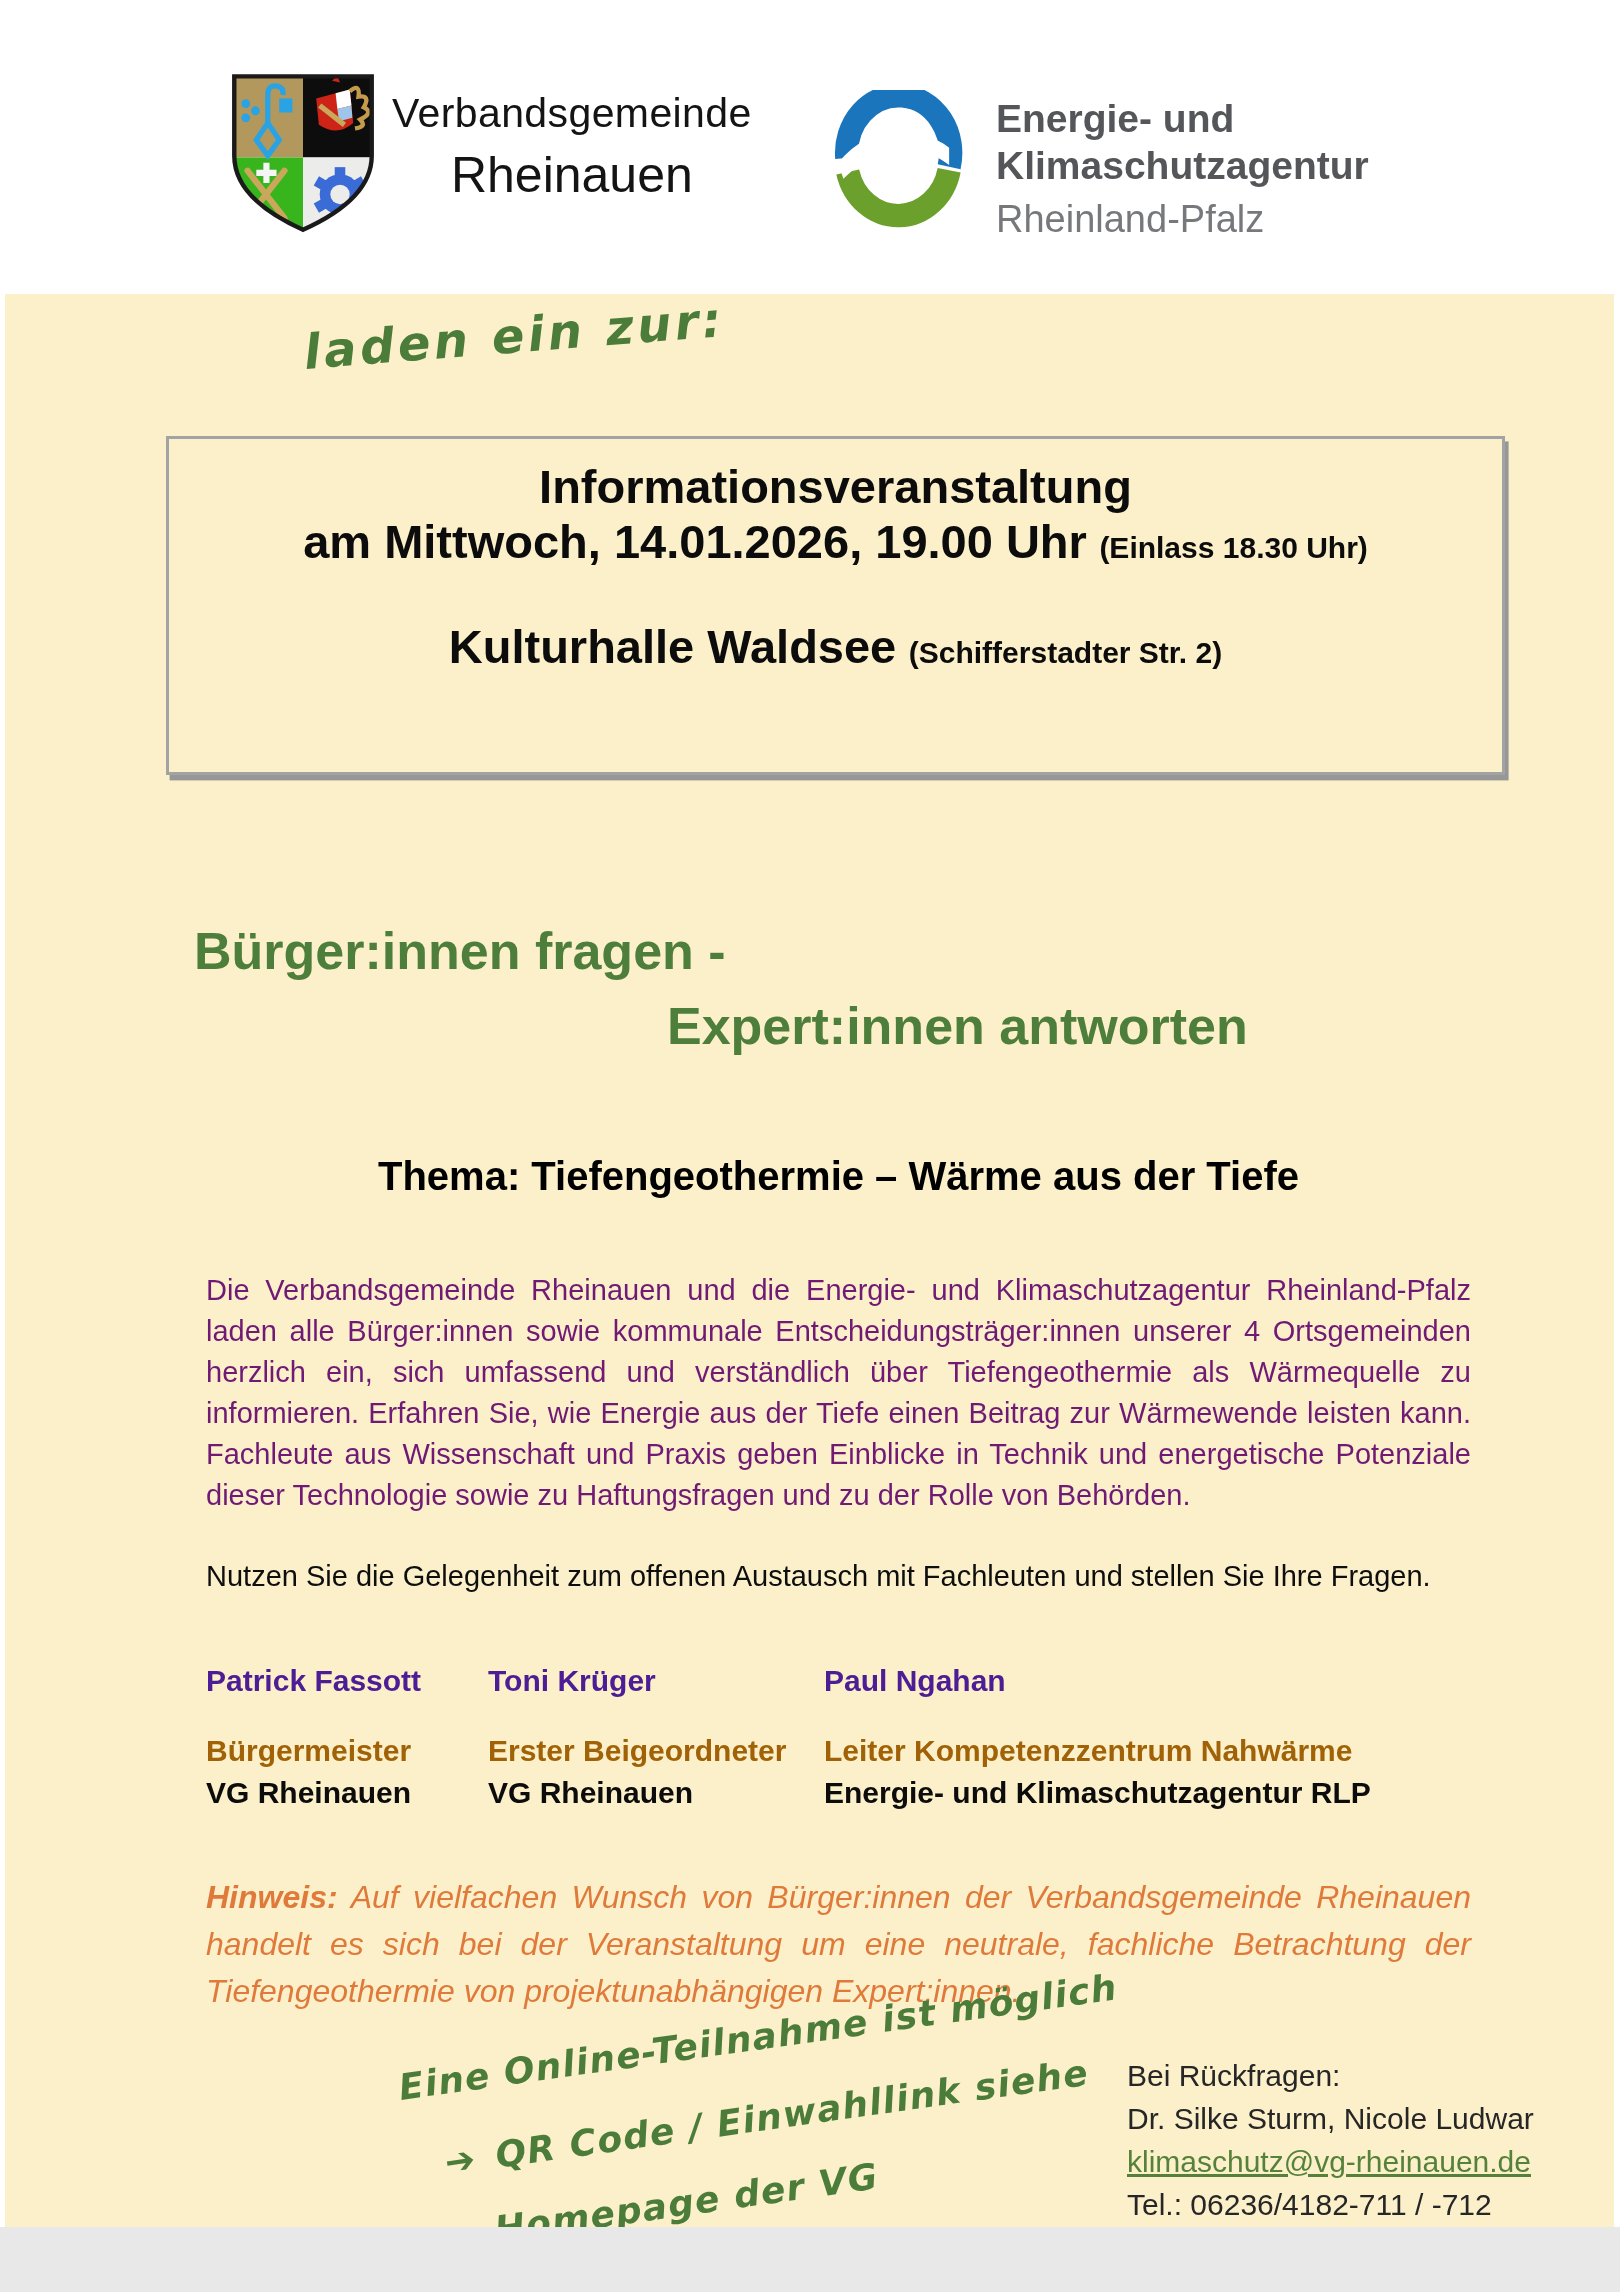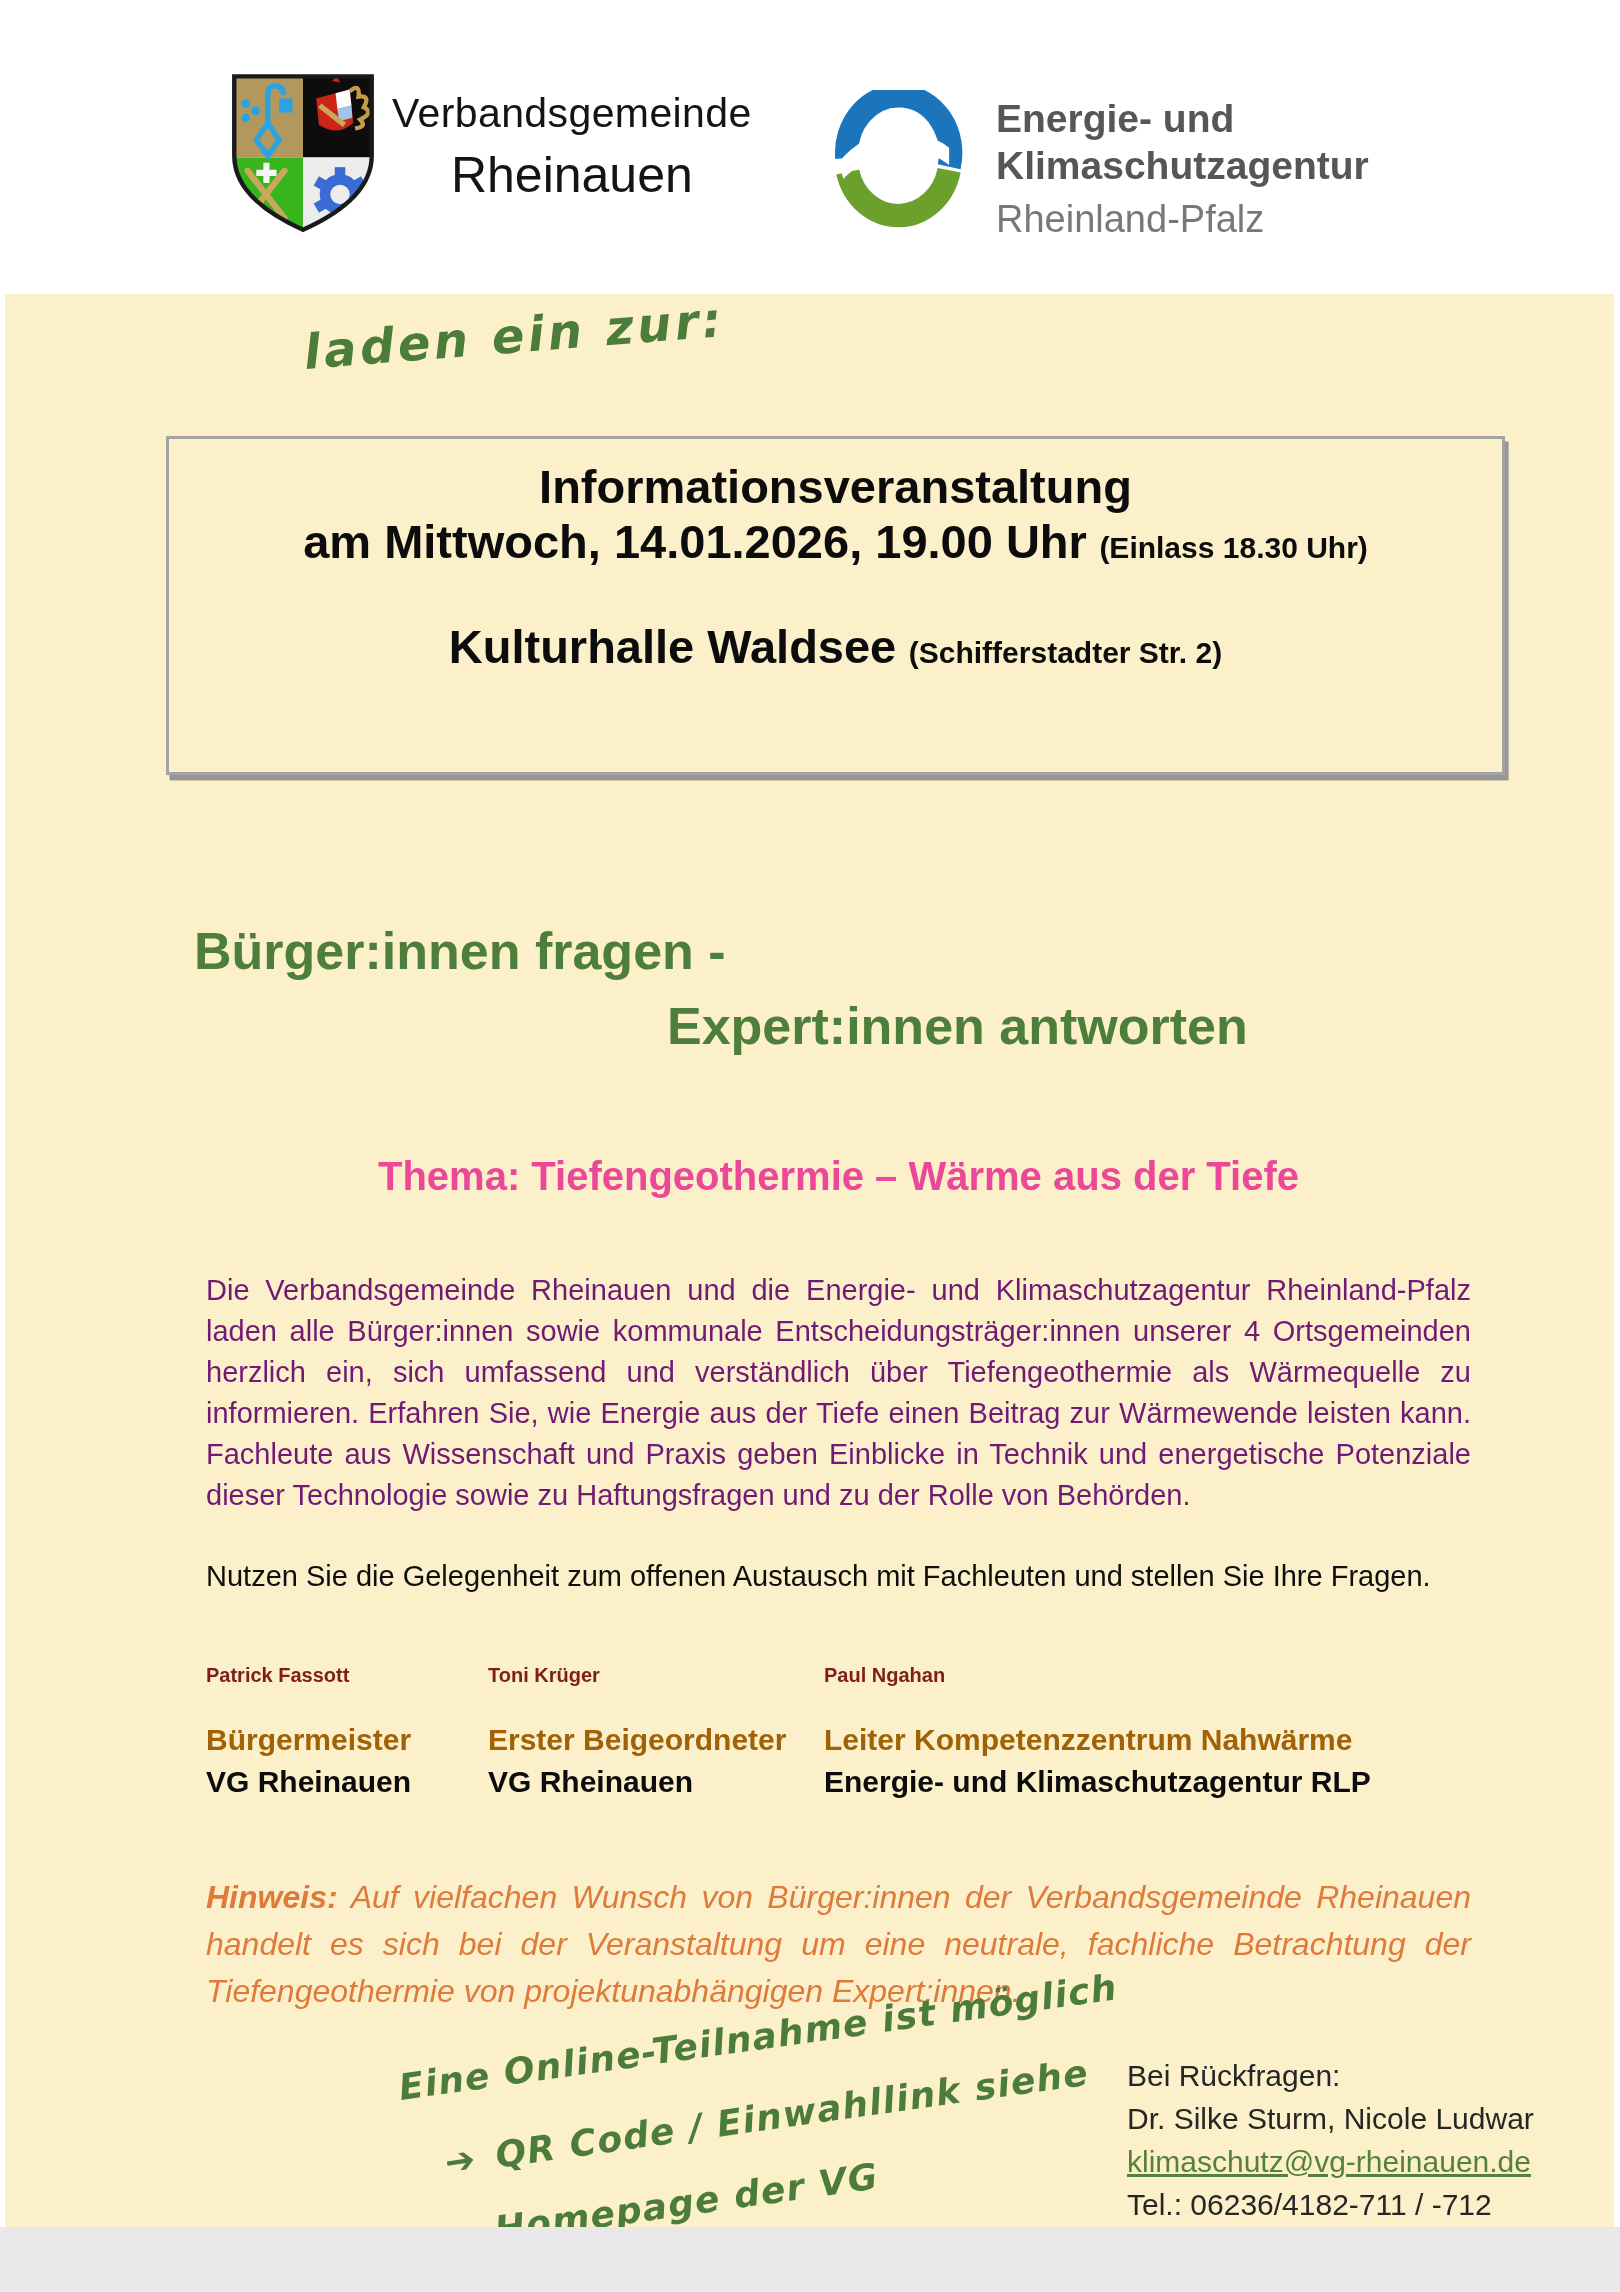--- a/index.html
+++ b/index.html
@@ -64,35 +64,35 @@
     font-size: 52px; font-weight: 700; color: #4e7e3c;
   }
   .headline2 {
     position: absolute; left: 667px; top: 996px;
     font-size: 52px; font-weight: 700; color: #4e7e3c;
   }
 
   .thema {
     position: absolute; left: 206px; top: 1154px; width: 1265px;
     text-align: center;
-    font-size: 40px; font-weight: 700; color: #ec4899;
+    font-size: 40px; font-weight: 700; color: #000000;
   }
 
   .para1 {
     position: absolute; left: 206px; top: 1270px; width: 1265px;
     font-size: 29px; line-height: 41px;
     text-align: justify; color: #701a75;
   }
   .para2 {
     position: absolute; left: 206px; top: 1560px; width: 1265px;
     font-size: 29px; color: #0e0e0e;
   }
 
   .presenter { position: absolute; top: 1664px; }
-  .presenter .p-name { font-size: 20px; font-weight: 700; color: #7f1d1d; }
+  .presenter .p-name { font-size: 30px; font-weight: 700; color: #4c1d95; }
   .presenter .p-role { font-size: 30px; font-weight: 700; color: #a16207; margin-top: 32px; line-height: 42px; }
   .presenter .p-org  { font-size: 30px; font-weight: 700; color: #0c0c0c; line-height: 42px; }
   .presenter-1 { left: 206px; }
   .presenter-2 { left: 488px; }
   .presenter-3 { left: 824px; }
 
   .hinweis {
     position: absolute; left: 206px; top: 1874px; width: 1265px;
     font-style: italic; font-size: 32px; line-height: 47px;
     color: #df7a3b; text-align: justify;

